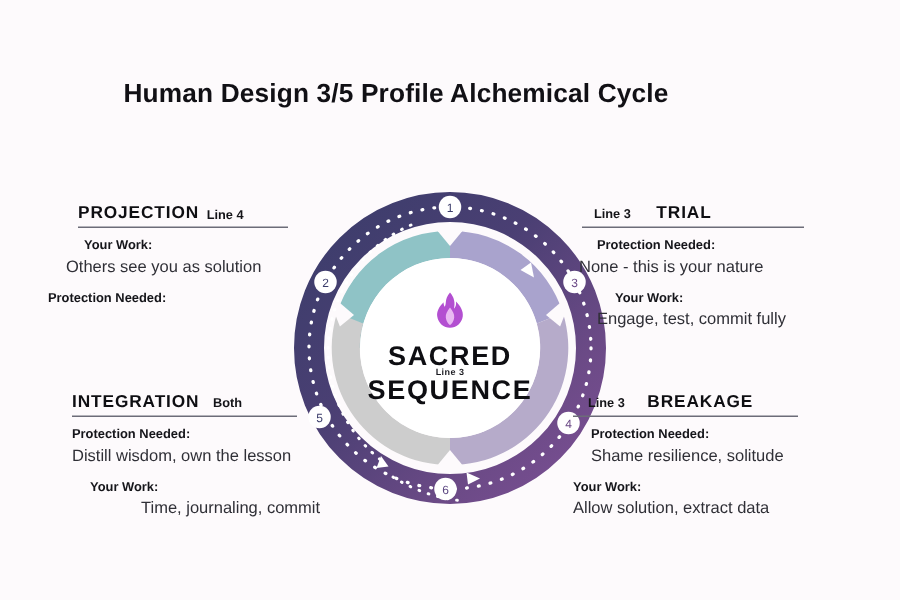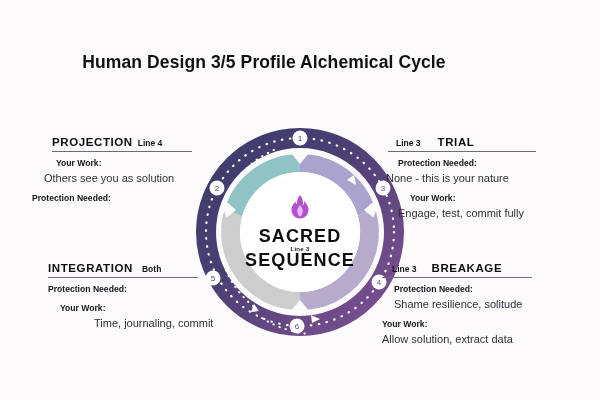--- a/index.html
+++ b/index.html
@@ -276,20 +276,21 @@
   <div class="field-value pad-1">Engage,  test, commit fully</div>
 </div>
 
 <div class="quad" id="quad-integration">
   <div class="quad-head">
     <span class="quad-title">INTEGRATION</span>
     <span class="quad-line" style="margin-left:4px;">Both</span>
   </div>
   <div class="quad-rule"></div>
   <div class="field-label">Protection Needed:</div>
+  <div class="field-value">Distill wisdom, own the lesson</div>
   <div class="gap"></div>
   <div class="field-label pad-1">Your Work:</div>
   <div class="field-value pad-3">Time, journaling,  commit</div>
 </div>
 
 <div class="quad" id="quad-breakage">
   <div class="quad-head" style="padding-left:10px;">
     <span class="quad-line">Line 3</span>
     <span class="quad-title" style="margin-left:10px;">BREAKAGE</span>
   </div>

